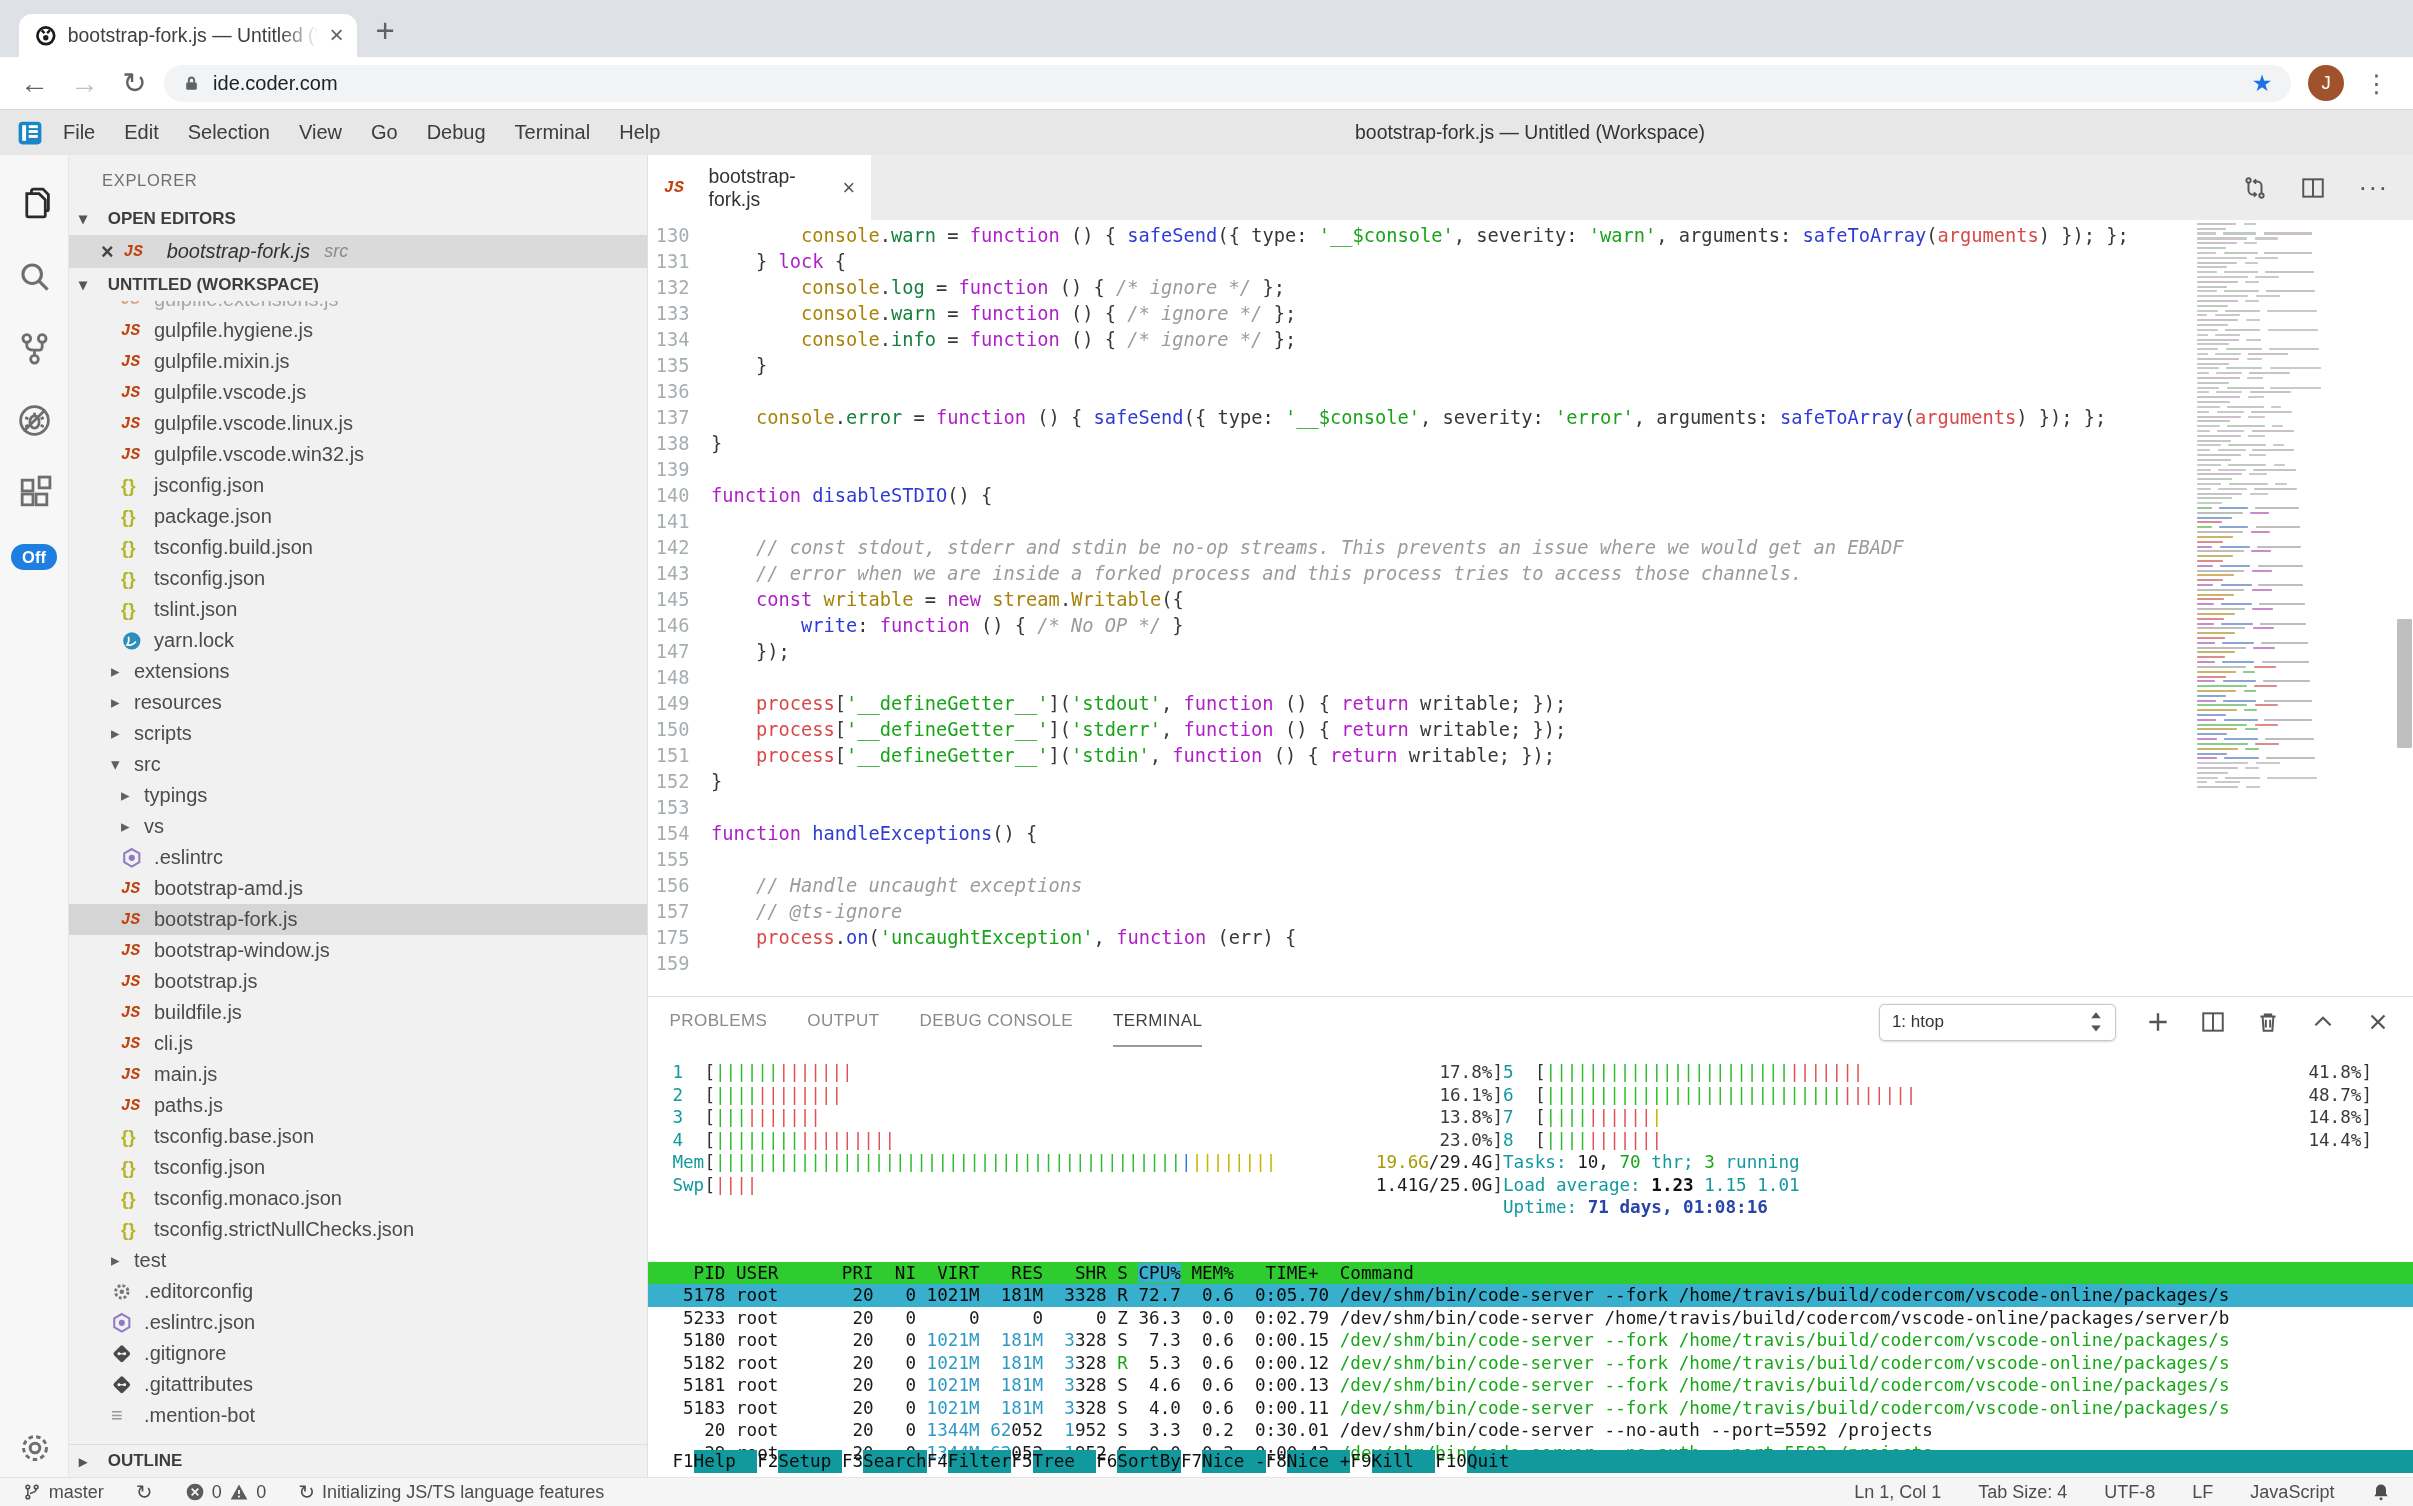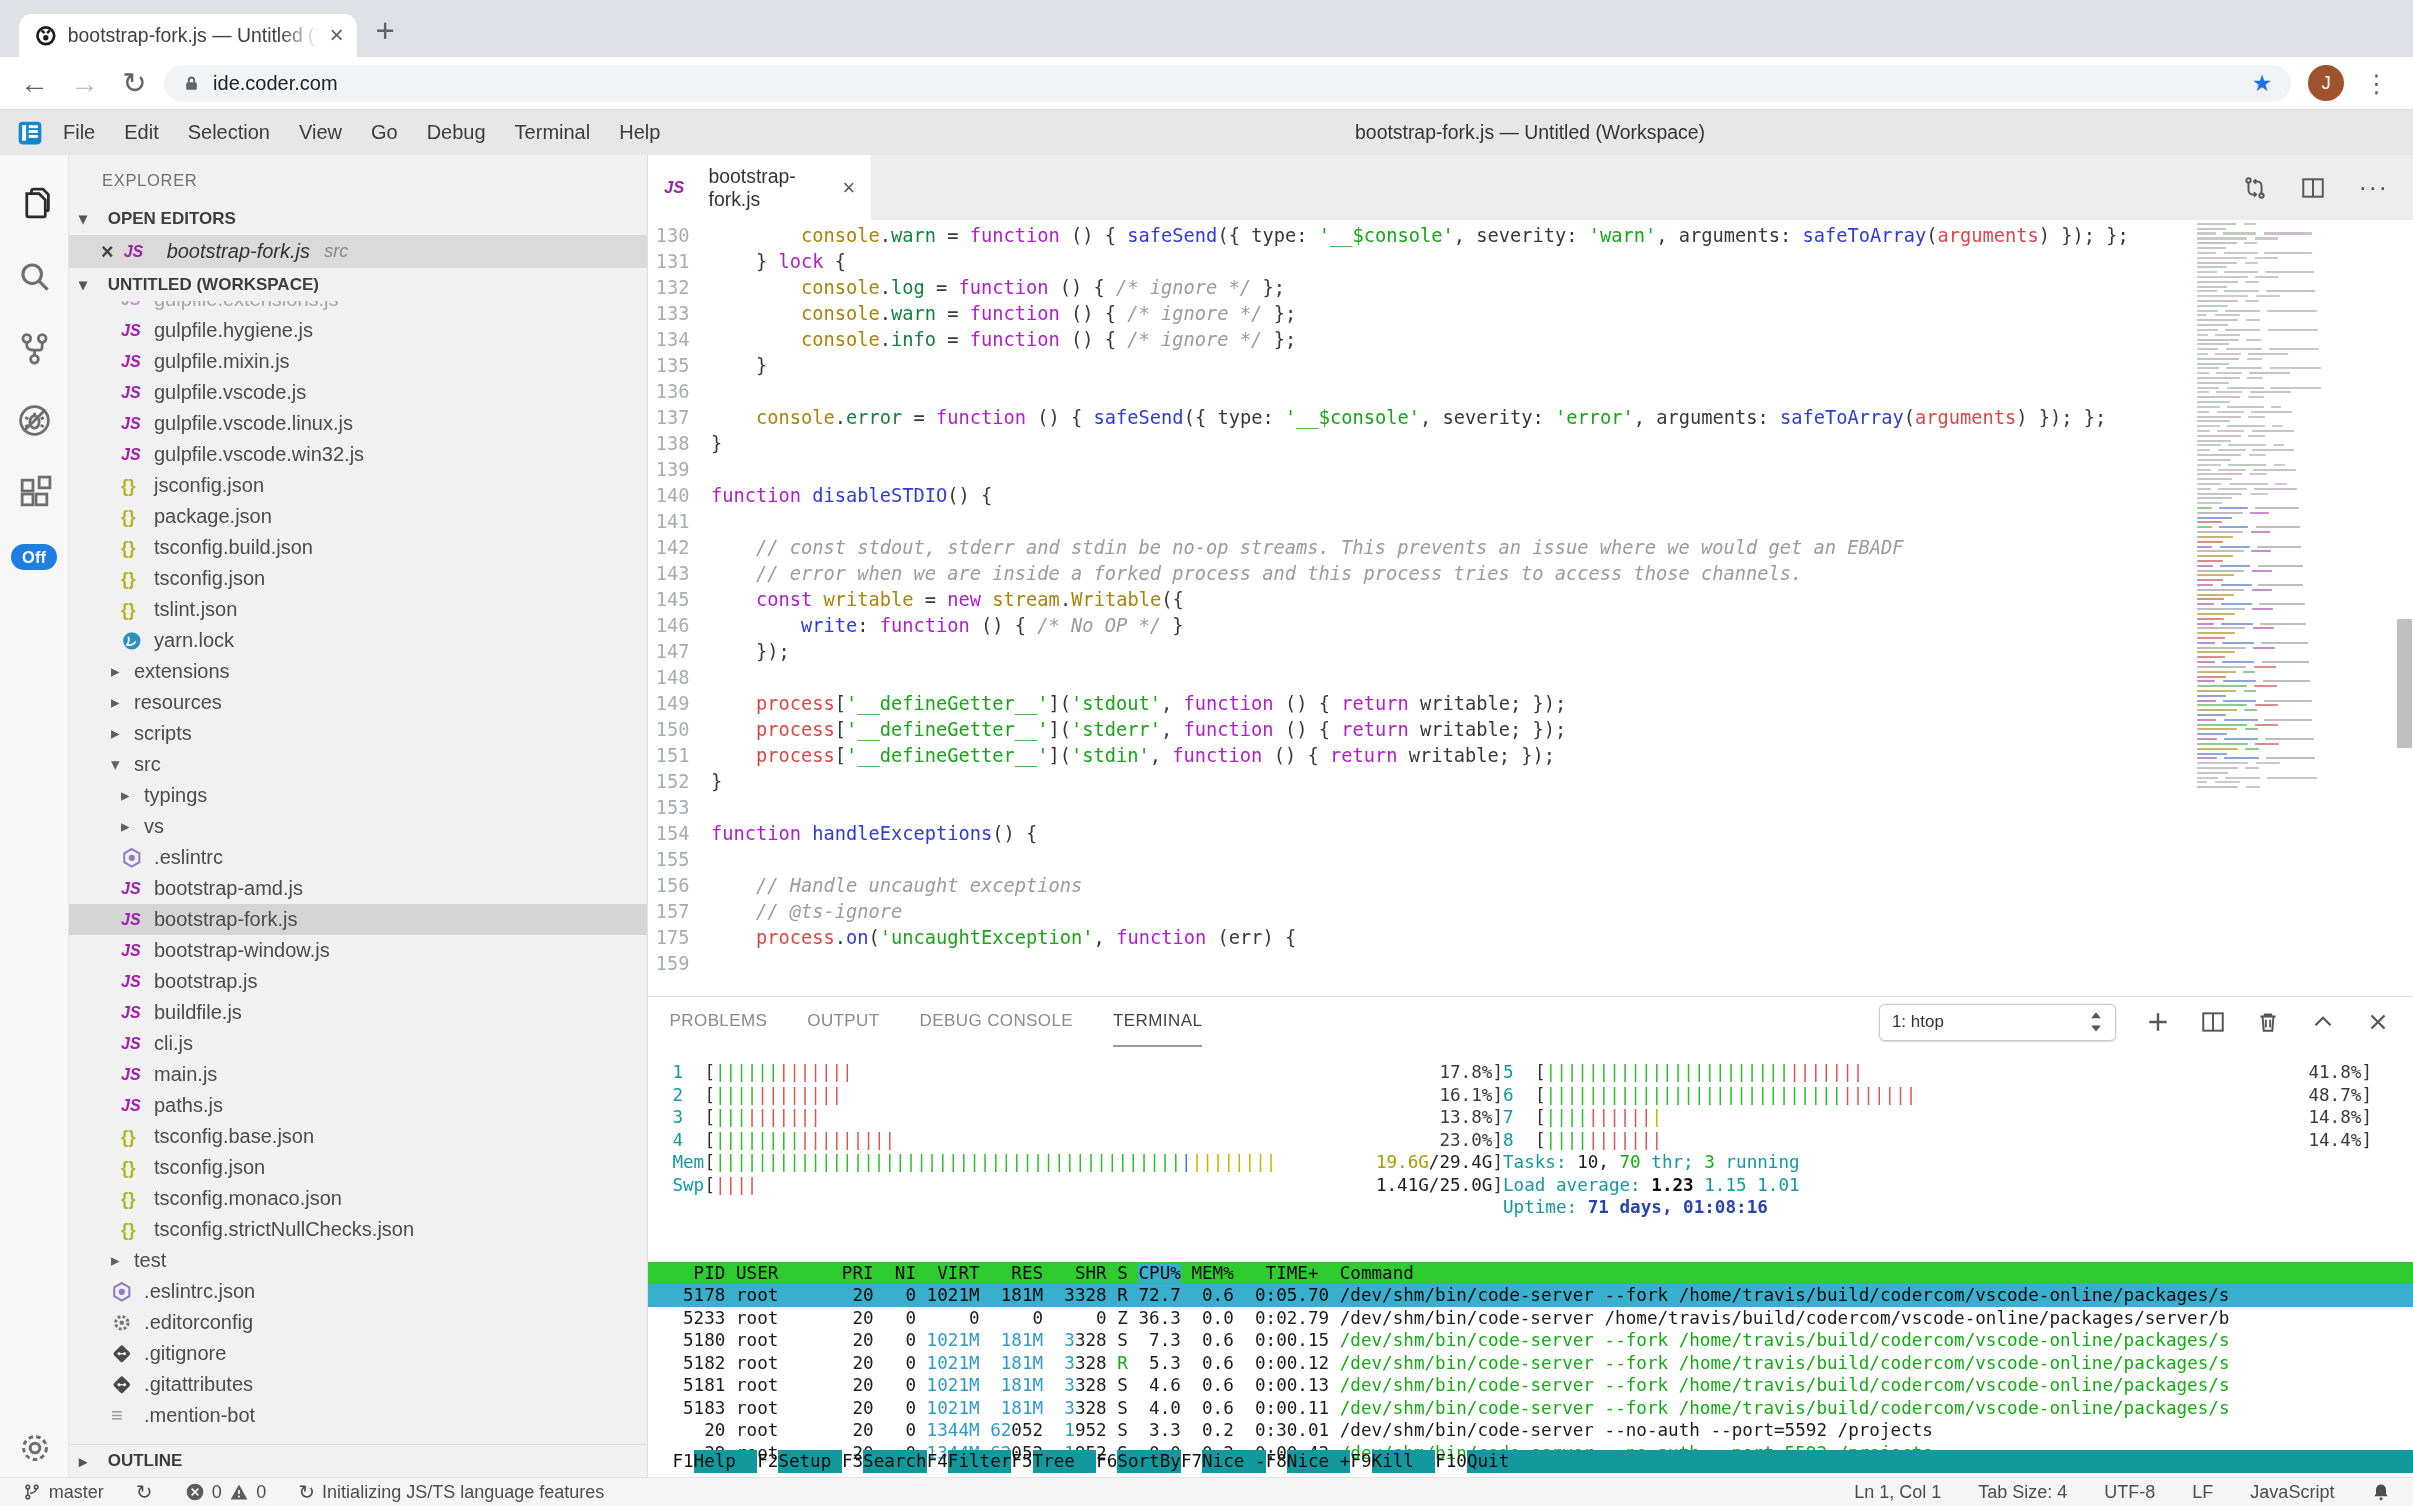--- a/index.html
+++ b/index.html
@@ -46,21 +46,21 @@
   .oe-row { height:33px; display:flex; align-items:center; background:#DADADA; padding-left:32px; gap:10px; flex:none; }
   .oe-close { font-size:21.6px; color:#444; font-weight:bold; }
   .oe-name { font-size:20px; font-style:italic; color:#333; }
   .oe-detail { font-size:18px; color:#8A8A8A; font-style:italic; margin-left:4.3px; }
   .tree { flex:1; overflow:hidden; position:relative; }
   .trow { height:31px; display:flex; align-items:center; font-size:20px; color:#4B4B4B; white-space:nowrap; }
   .trow.sel { background:#D5D5D5; }
   .trow.clipped { margin-top:-17px; opacity:.45; }
   .tw { width:23px; font-size:17px; color:#5F5F5F; flex:none; }
   .fi { width:33px; flex:none; font-weight:bold; }
-  .fi-js { color:#a21caf; font-size:16px; font-style:italic; }
+  .fi-js { color:#c2410c; font-size:16px; font-style:italic;font-family:Liberation Mono, monospace; }
   .fi-json { color:#B5B528; font-size:18.7px; }
   .fi-file { color:#9A9A9A; font-size:20px; font-weight:normal; }
   .fi-svg { width:21.6px; height:21.6px; margin-right:11.5px; flex:none; }
   .outline-head { border-top:1.4px solid #DDD; margin-top:auto; background:#F1F1F1; }
 
   
   .editor-region { flex:1; display:flex; flex-direction:column; min-width:0; background:#fff; }
   .tabbar { height:65px; background:#ECECEC; display:flex; align-items:stretch; flex:none; }
   .etab { width:223px; background:#fff; display:flex; align-items:center; padding:0 16px; gap:11.5px; font-size:19.4px; color:#333; }
   .etab .fi-js { font-size:16.5px; }
@@ -381,31 +381,31 @@
           <div class="trow" style="padding-left: 52px;">
             <span class="fi fi-json">{}</span>
             <span>tsconfig.strictNullChecks.json</span>
           </div>
           <div class="trow" style="padding-left: 42px;">
             <span class="tw">▸</span>
             <span>test</span>
           </div>
           <div class="trow" style="padding-left: 42px;">
             <svg class="fi-svg" viewBox="0 0 16 16">
+              <circle cx="8" cy="8" r="4.6" fill="none" stroke="#777" stroke-width="2.2" stroke-dasharray="2.1 1.5"></circle>
+              <circle cx="8" cy="8" r="1.7" fill="#777"></circle>
+            </svg>
+            <span>.editorconfig</span>
+          </div>
+          <div class="trow" style="padding-left: 42px;">
+            <svg class="fi-svg" viewBox="0 0 16 16">
               <path d="M8 1.5l5.6 3.2v6.6L8 14.5l-5.6-3.2V4.7z" fill="none" stroke="#8E7CC3" stroke-width="1.5"></path>
               <circle cx="8" cy="8" r="2.3" fill="#8E7CC3"></circle>
             </svg>
             <span>.eslintrc.json</span>
-          </div>
-          <div class="trow" style="padding-left: 42px;">
-            <svg class="fi-svg" viewBox="0 0 16 16">
-              <circle cx="8" cy="8" r="4.6" fill="none" stroke="#777" stroke-width="2.2" stroke-dasharray="2.1 1.5"></circle>
-              <circle cx="8" cy="8" r="1.7" fill="#777"></circle>
-            </svg>
-            <span>.editorconfig</span>
           </div>
           <div class="trow" style="padding-left: 42px;">
             <svg class="fi-svg" viewBox="0 0 16 16">
               <rect x="3.2" y="3.2" width="9.6" height="9.6" rx="1.5" transform="rotate(45 8 8)" fill="#4A4A4A"></rect>
               <circle cx="5.9" cy="8" r="1.1" fill="#fff"></circle>
               <circle cx="10.1" cy="8" r="1.1" fill="#fff"></circle>
               <path d="M5.9 8h4.2" stroke="#fff" stroke-width=".9"></path>
             </svg>
             <span>.gitignore</span>
           </div>

